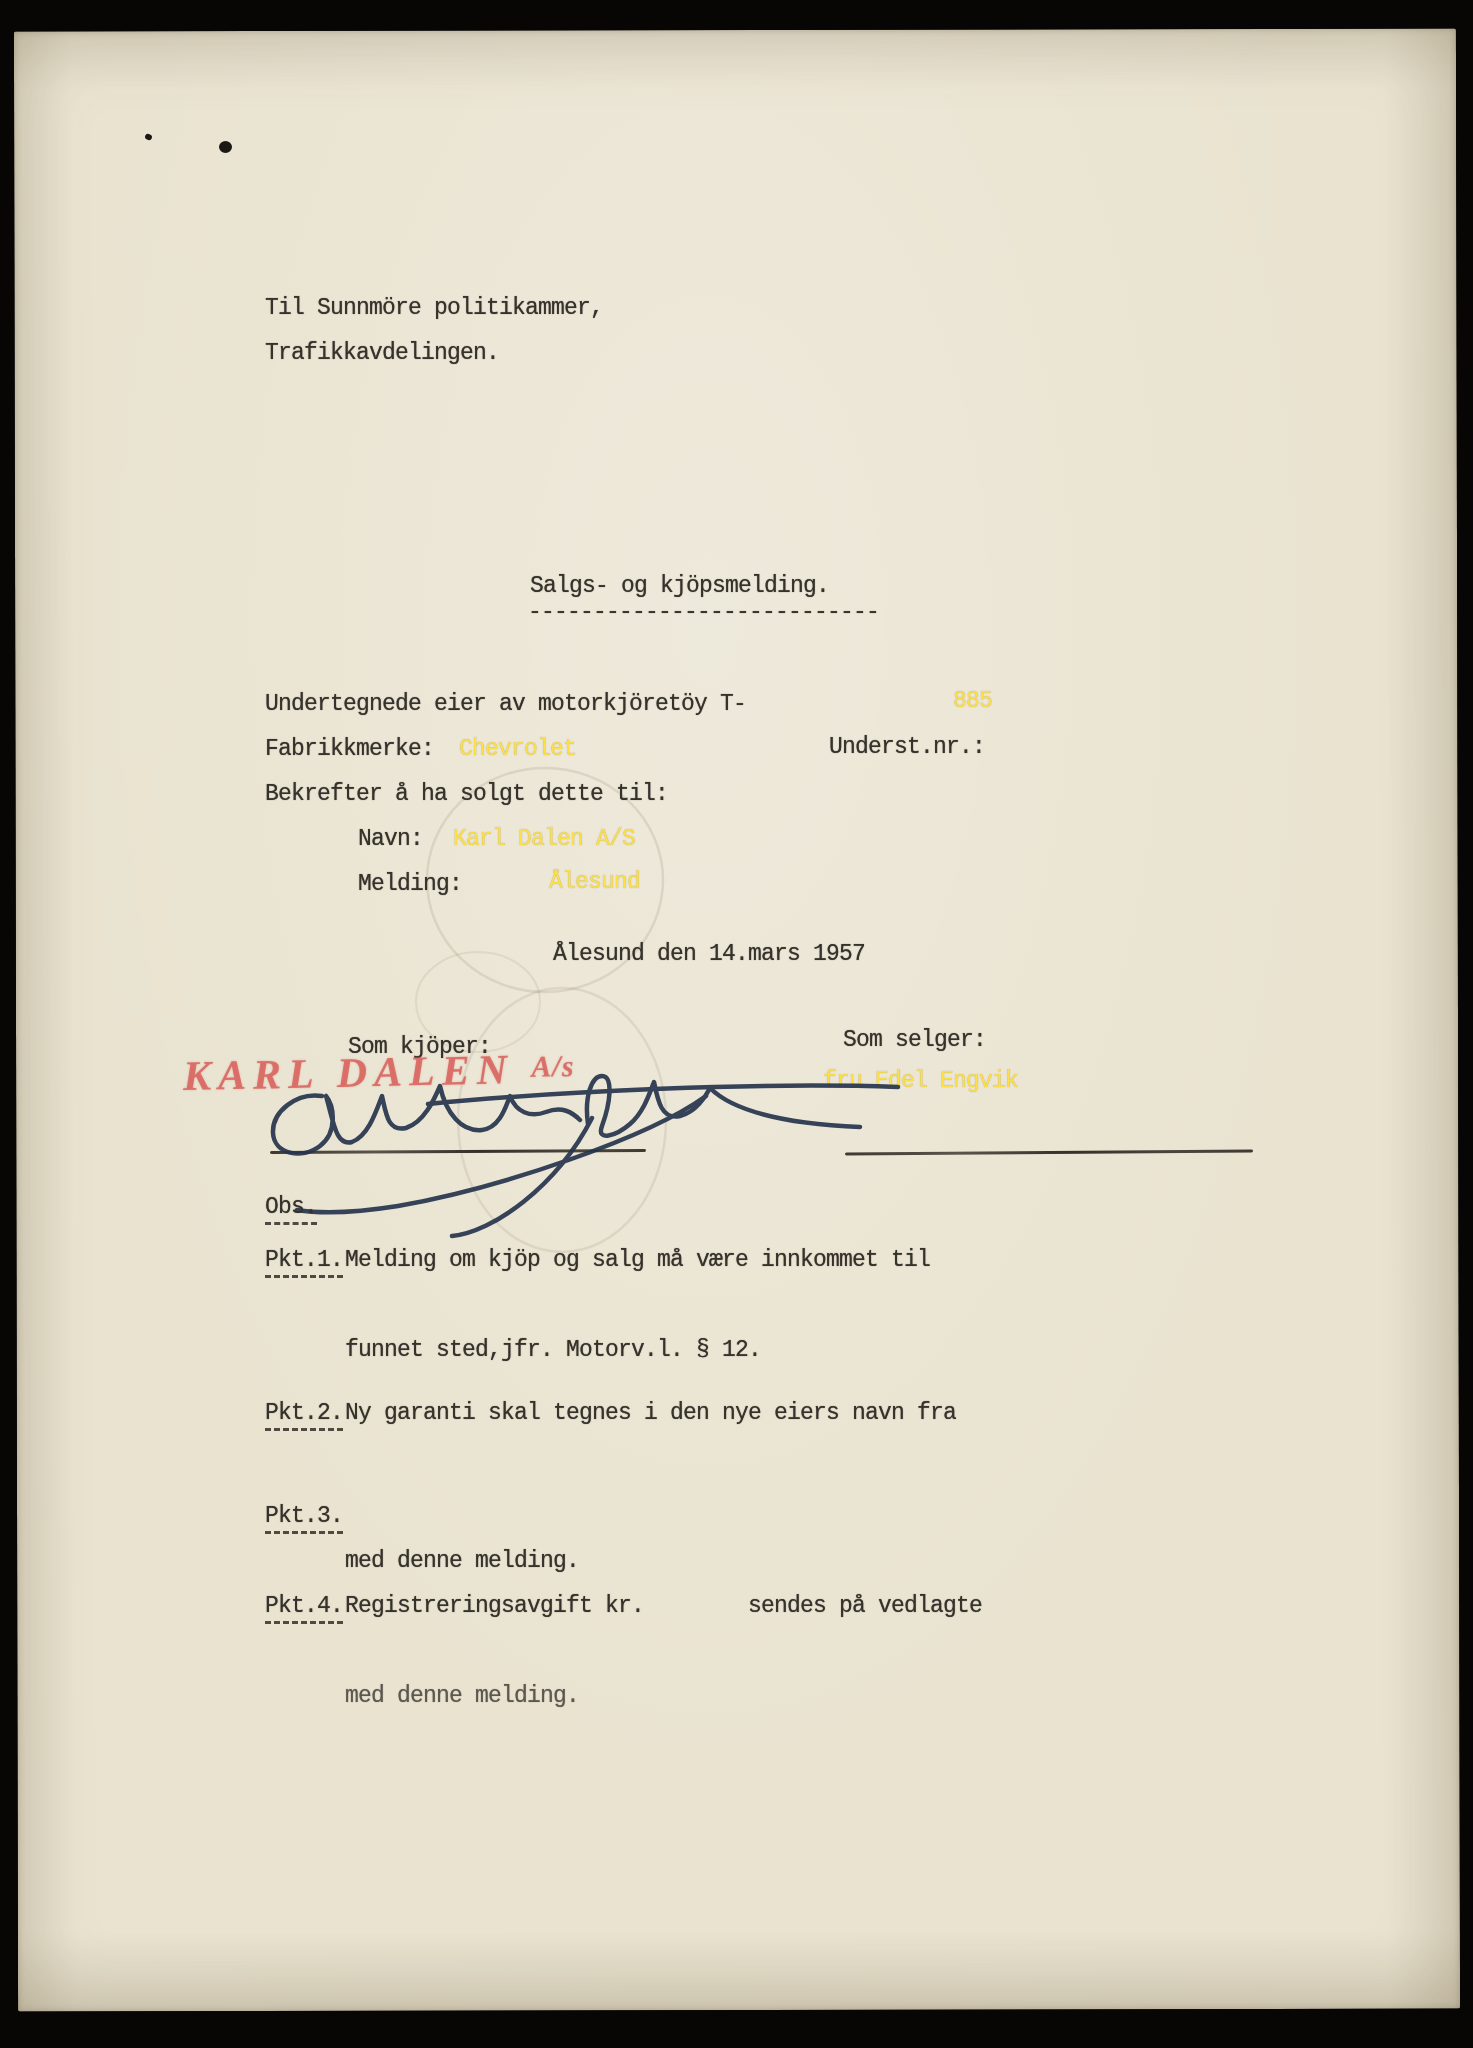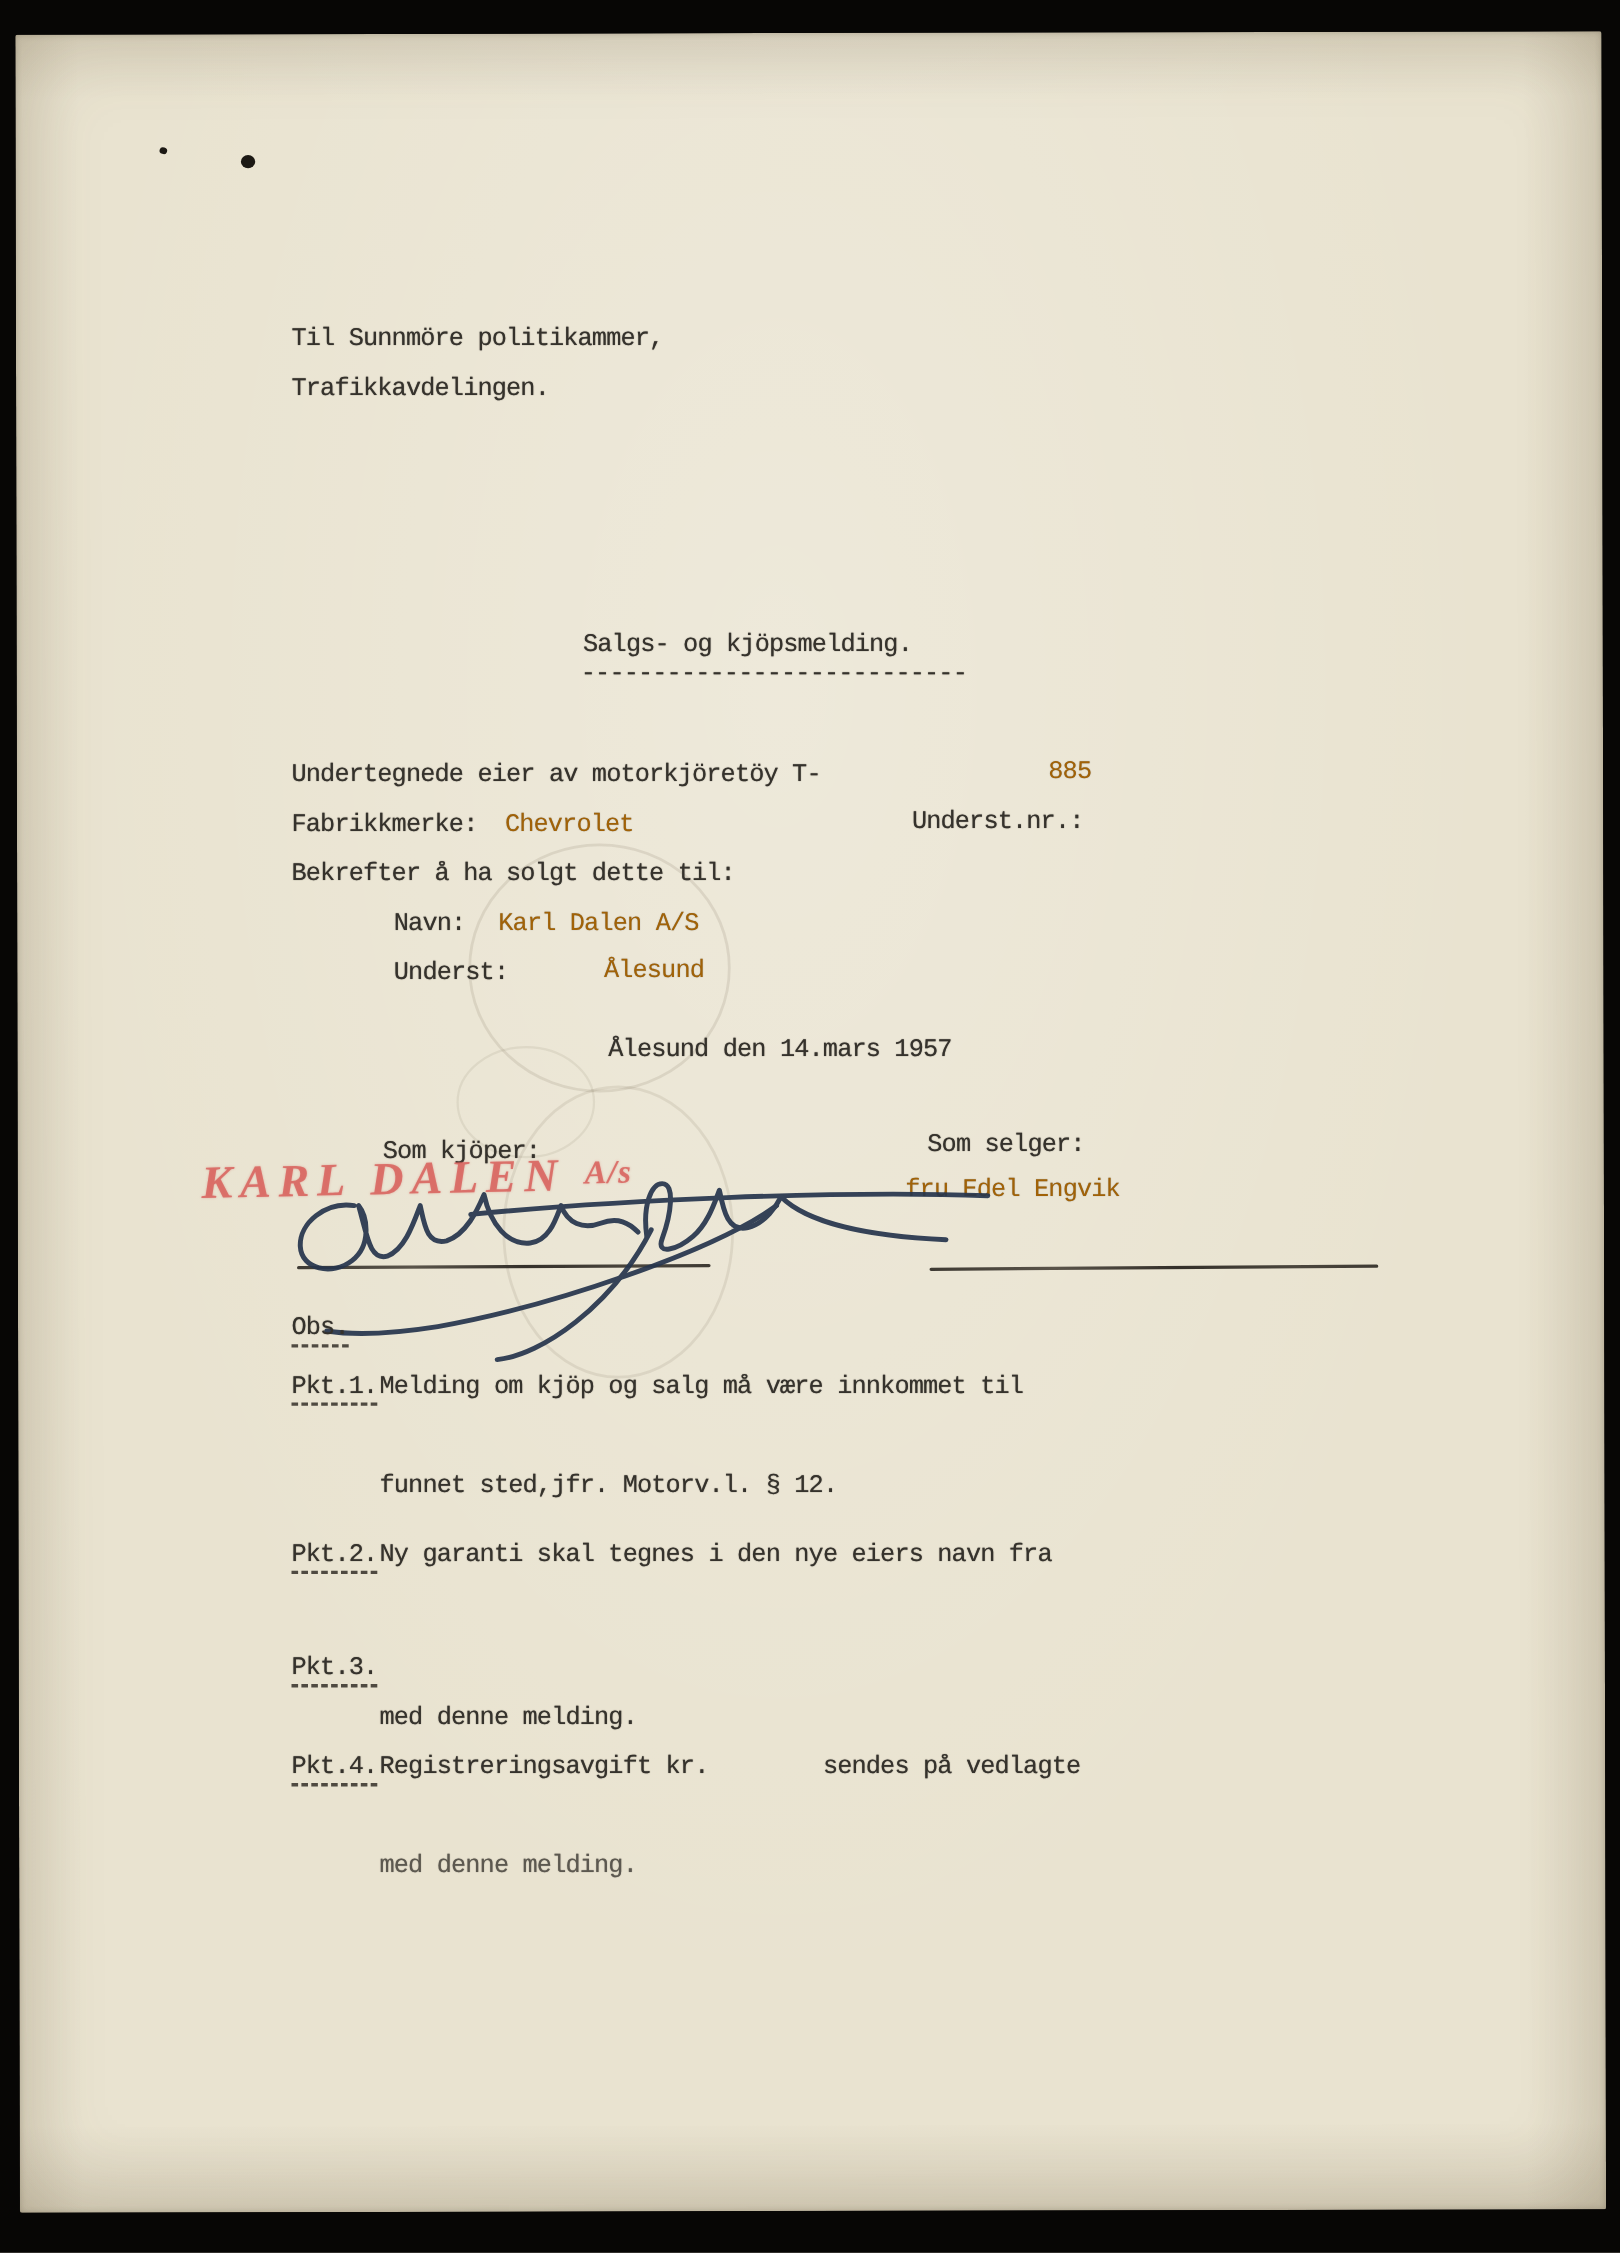--- a/index.html
+++ b/index.html
@@ -28,21 +28,21 @@
     font-family:"Liberation Mono", monospace;
     font-size:23px;
     letter-spacing:-0.8px;
     line-height:1.15;
     white-space:pre;
     color:#35322c;
     text-shadow:0 0 1px rgba(52,47,40,0.75);
   }
   .ink{color:#35322c;}
   .carbon{
-    color:#a16207;
+    color:#fde047;
     text-shadow:0 0 1px rgba(88,93,97,0.55);
   }
   .u-dashed{border-bottom:3px dashed rgba(52,47,40,0.85); padding-bottom:2px;}
   .faded{opacity:0.78;}
   .stamp{
     position:absolute;
     left:183px;top:1048px;
     font-family:"Liberation Serif", serif;
     font-style:italic;
     font-weight:bold;
@@ -94,21 +94,21 @@
 
   <div class="tw ink" style="left:265px;top:736px;">Fabrikkmerke:</div>
   <div class="tw carbon" style="left:459px;top:736px;">Chevrolet</div>
   <div class="tw ink" style="left:829px;top:734px;">Underst.nr.:</div>
 
   <div class="tw ink" style="left:265px;top:781px;">Bekrefter å ha solgt dette til:</div>
 
   <div class="tw ink" style="left:358px;top:826px;">Navn:</div>
   <div class="tw carbon" style="left:453px;top:826px;">Karl Dalen A/S</div>
 
-  <div class="tw ink" style="left:358px;top:871px;">Underst:</div>
+  <div class="tw ink" style="left:358px;top:871px;">Melding:</div>
   <div class="tw carbon" style="left:549px;top:869px;">Ålesund</div>
 
   <div class="tw ink" style="left:553px;top:941px;">Ålesund den 14.mars 1957</div>
 
   <div class="tw ink" style="left:348px;top:1034px;">Som kjöper:</div>
   <div class="tw ink" style="left:843px;top:1027px;">Som selger:</div>
   <div class="tw carbon" style="left:823px;top:1068px;">fru Edel Engvik</div>
 
   <div class="stamp"><span>KARL DALEN</span> <span class="stamp-suffix">A/s</span></div>
 

